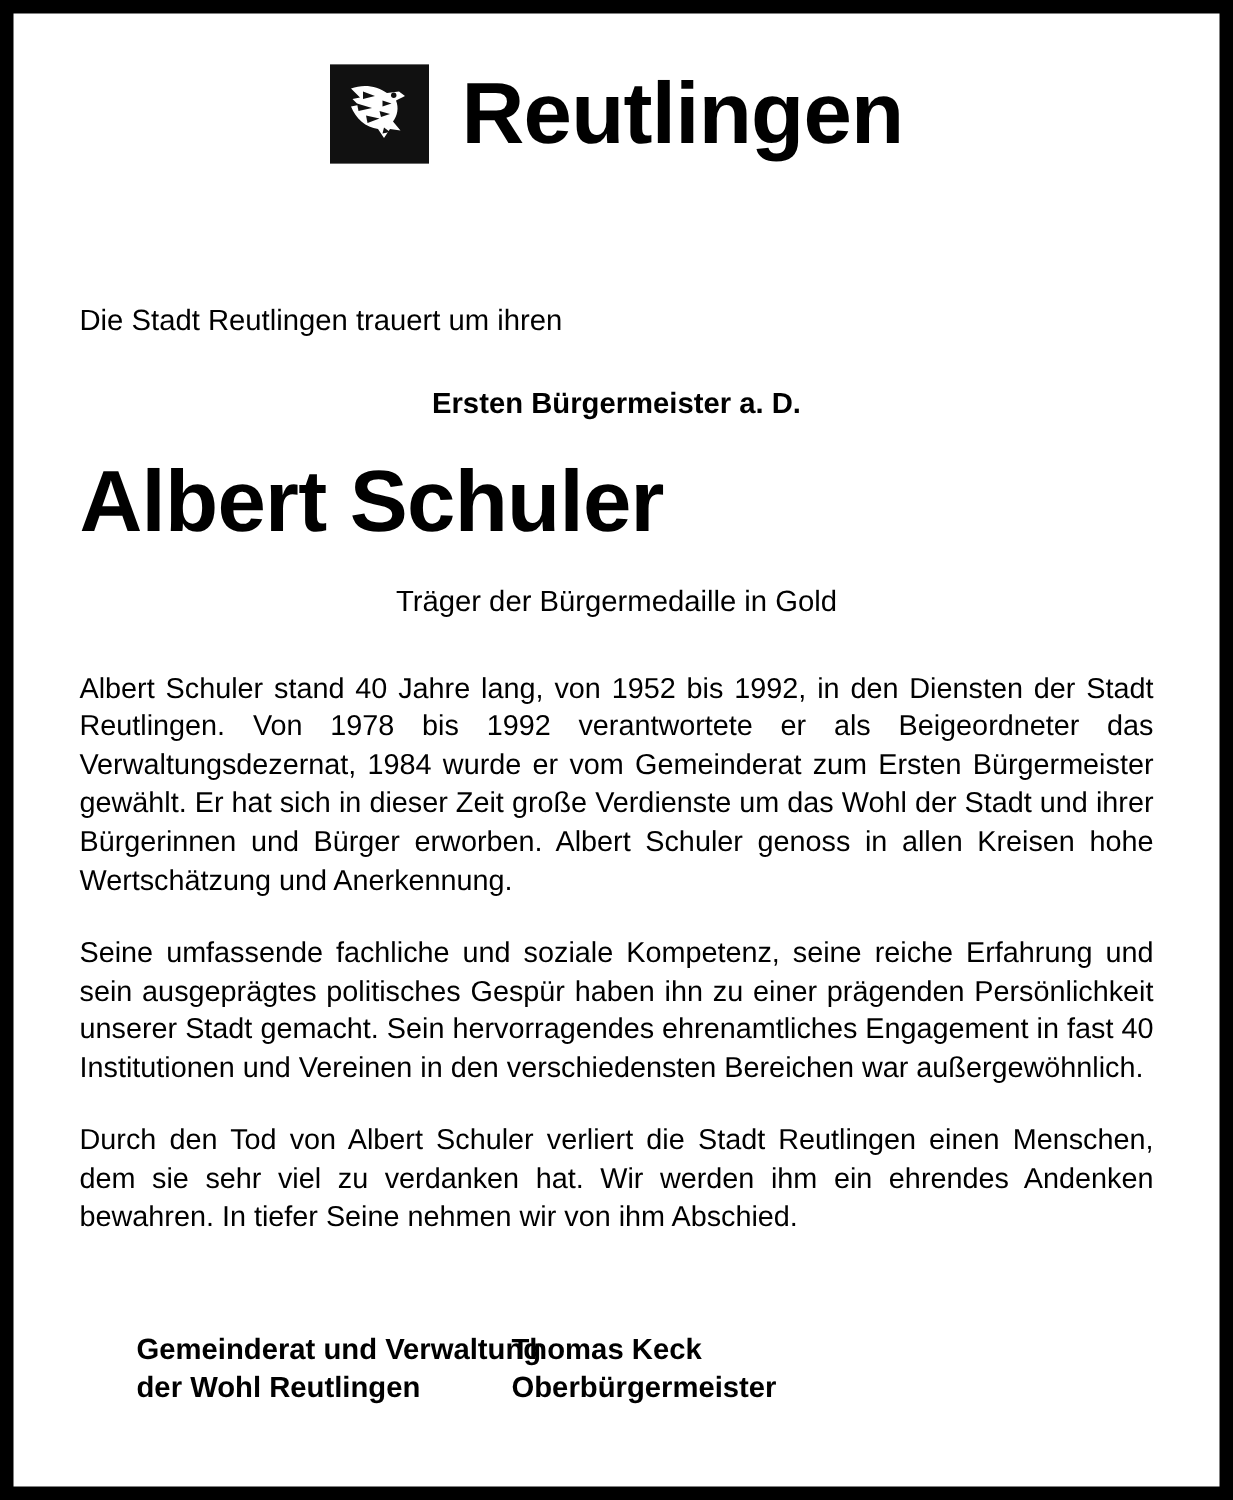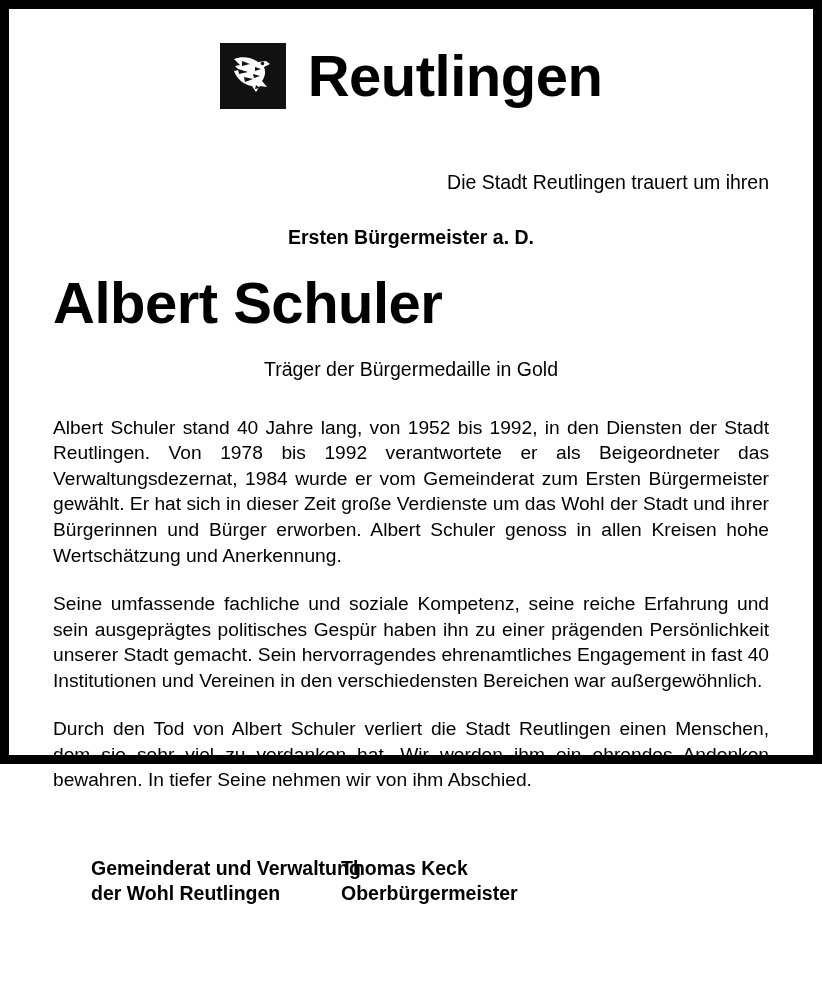--- a/index.html
+++ b/index.html
@@ -9,21 +9,21 @@
   }
   body {
     width: 822px;
     height: 1000px;
     font-family: "Liberation Sans", sans-serif;
     color: #000000;
   }
   .obituary {
     box-sizing: border-box;
     width: 822px;
-    height: 764px;
+    height: 1000px;
     border: 9px solid #000000;
     background: #ffffff;
     padding: 18px 44px 10px 44px;
     display: flex;
     flex-direction: column;
   }
   
   .logo-row {
     display: flex;
     align-items: center;
@@ -42,23 +42,23 @@
   .crest svg { display: block; }
   .city-name {
     font-size: 58px;
     font-weight: bold;
     letter-spacing: -0.5px;
     line-height: 1;
     white-space: nowrap;
   }
   
   .lead {
-    text-align: right;
+    text-align: left;
     font-size: 19.5px;
-    margin-top: 56px;
+    margin-top: 88px;
   }
   .role {
     text-align: center;
     font-size: 19.5px;
     font-weight: bold;
     margin-top: 32px;
   }
   .deceased-name {
     text-align: left;
     font-size: 58px;

